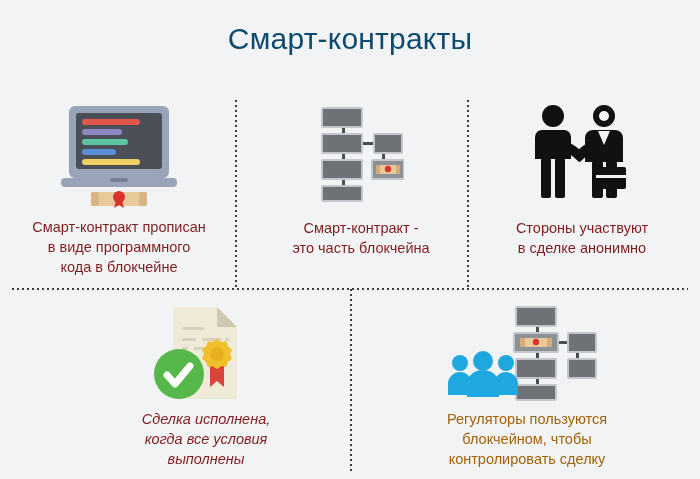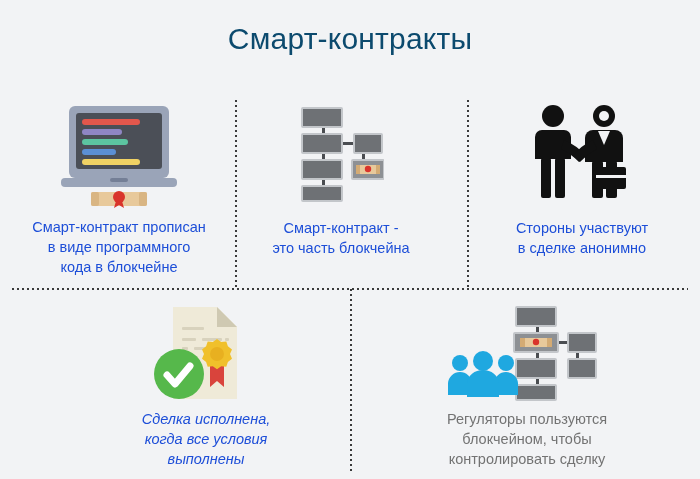--- a/index.html
+++ b/index.html
@@ -66,43 +66,43 @@
   .cell .art {
     position: relative;
     display: flex;
     align-items: flex-end;
     justify-content: center;
   }
   .caption {
     text-align: center;
     font-size: 14.5px;
     line-height: 20px;
-    color: #1d4ed8;
+    color: #7f1d1d;
     white-space: pre-line;
   }
 
   
   .cell-1 { left: 8px;   top: 104px; width: 222px; }
-  .cell-2 { left: 232px; top: 104px; width: 218px; justify-content: flex-end; }
+  .cell-2 { left: 252px; top: 104px; width: 218px; justify-content: flex-end; }
   .cell-3 { left: 474px; top: 104px; width: 216px; }
   .cell-4 { left: 92px;  top: 305px; width: 228px; }
   .cell-5 { left: 398px; top: 305px; width: 258px; }
 
   .cell-1 .art { height: 104px; }
   .cell-2 .art { height: 98px; }
   .cell-3 .art { height: 98px; }
   .cell-4 .art { height: 96px; }
   .cell-5 .art { height: 96px; }
 
   .cell-1 .caption { margin-top: 9px; }
   .cell-2 .caption { margin-top: 16px; }
   .cell-3 .caption { margin-top: 16px; }
   .cell-4 .caption { margin-top: 8px; font-style: italic; }
   .cell-5 .caption { margin-top: 8px; }
-  .cell-5 .caption { color: #737373; }
+  .cell-5 .caption { color: #a16207; }
 
   
   .icon-svg { display: block; }
 </style>
 </head>
 <body>
 
 <div id="infographic">
 
   <div class="title">Смарт-контракты</div>

